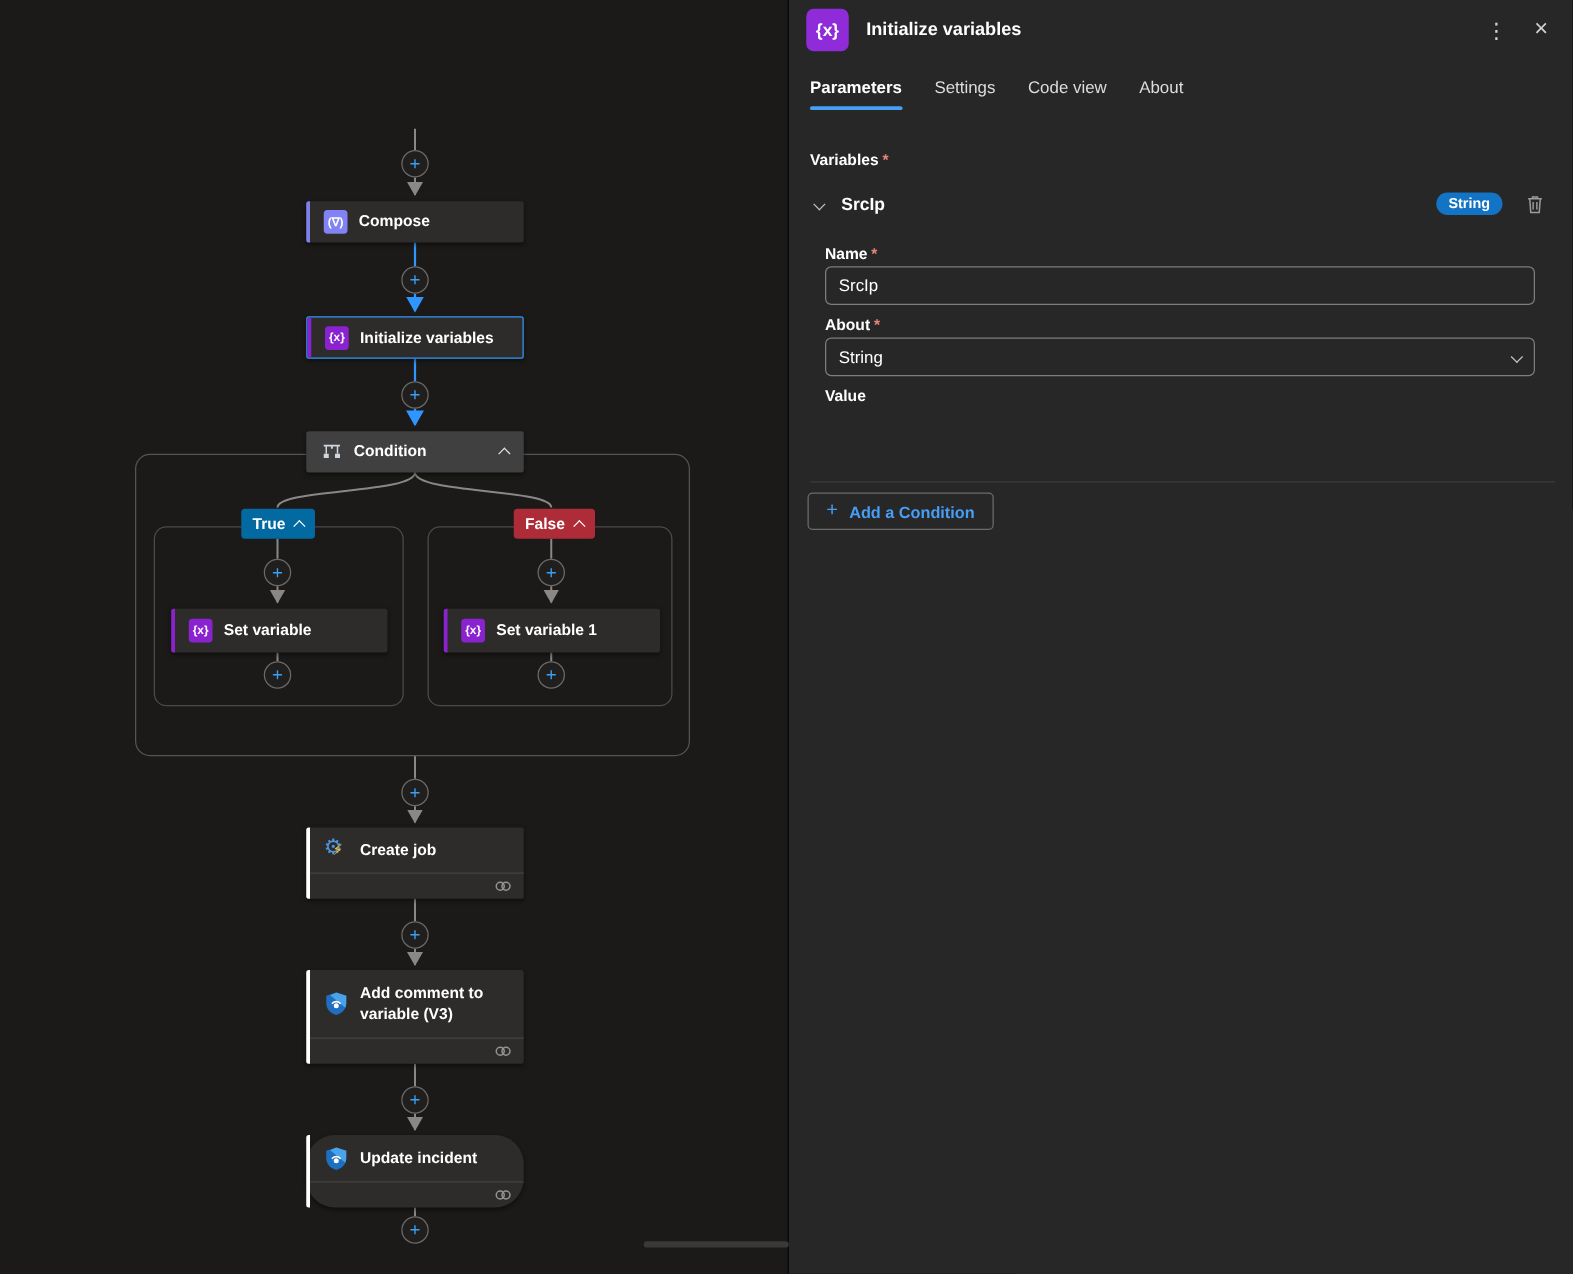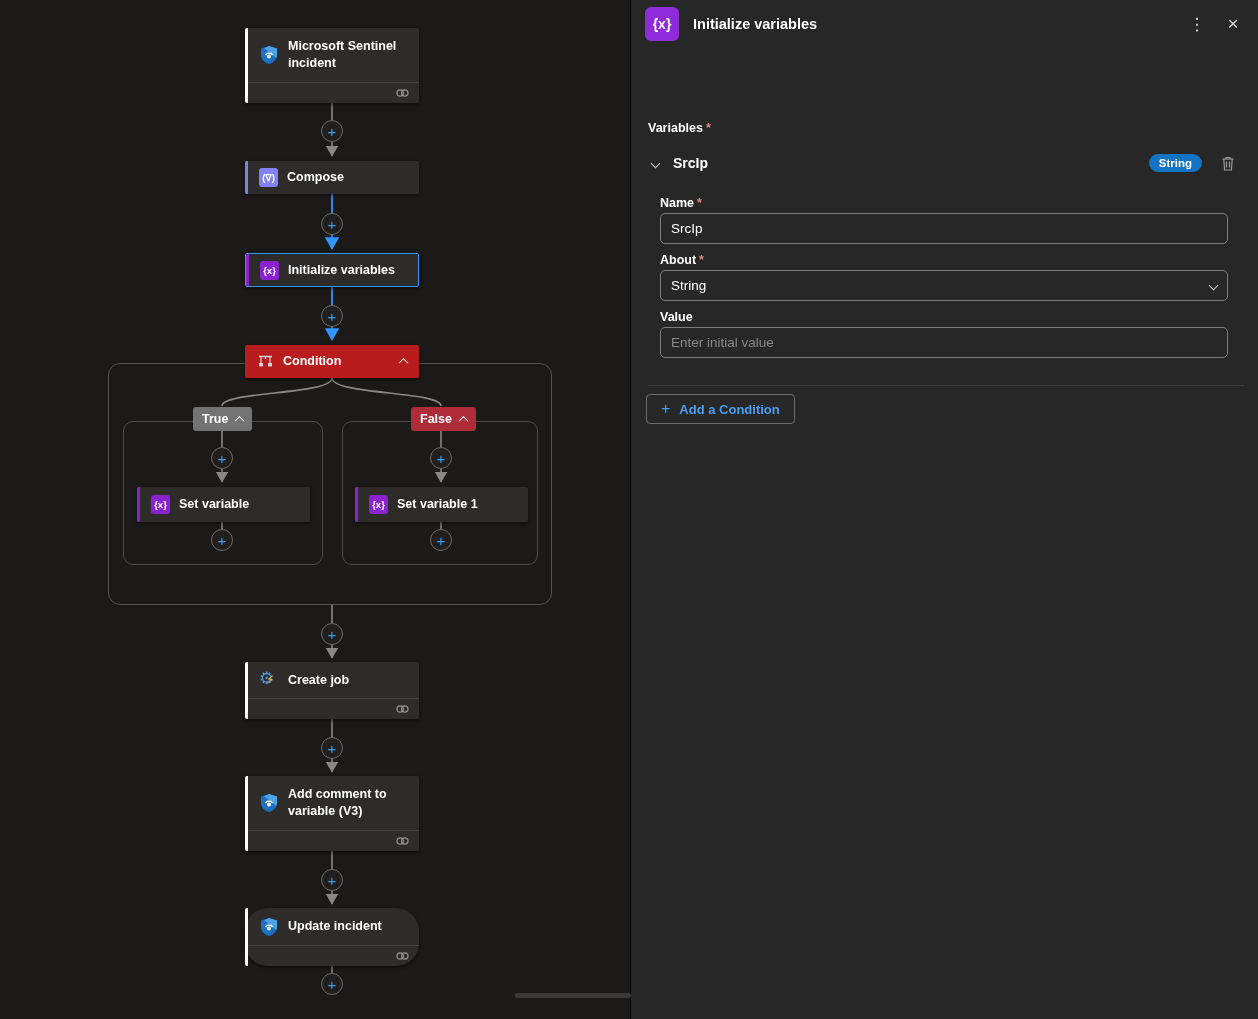--- a/index.html
+++ b/index.html
@@ -29,21 +29,21 @@
   .card .label { font-size:12.5px; font-weight:bold; color:#fff; line-height:1.35; }
   .card .footer {
     border-top:1px solid #454340; height:21px; flex:none;
     display:flex; align-items:center; justify-content:flex-end; padding:0 9px;
   }
   .icon-sq {
     width:19px; height:19px; border-radius:3px; flex:none;
     display:flex; align-items:center; justify-content:center;
     font-size:9.5px; font-weight:bold; color:#fff;
   }
-  .cond-card { background:#b91c1c; }
+  .cond-card { background:#404040; }
   .cond-card .main { padding:0 12px 0 12px; }
   .selected { border:1px solid #3096ff; }
   .plusbtn {
     position:absolute; width:22px; height:22px; border-radius:50%; z-index:4;
     background:#201f1e; border:1px solid #6b6a68; color:#3aa0f3;
     display:flex; align-items:center; justify-content:center;
     font-size:15px; font-weight:400; line-height:1; transform:translate(-50%,-50%);
     cursor:pointer;
   }
   .badge {
@@ -142,38 +142,20 @@
         <path d="M332 966 L332 973"></path>
       </g>
       <g stroke="#3096ff" stroke-width="1.8" fill="none">
         <path d="M332 194 L332 213"></path>
         <path d="M332 235 L332 249" marker-end="url(#arrB)"></path>
         <path d="M332 287 L332 305"></path>
         <path d="M332 327 L332 340" marker-end="url(#arrB)"></path>
       </g>
     </svg>
 
-    <div class="card" style="left:245px;top:28px;width:174px;height:75px;">
-      <span class="accent" style="background:#ffffff;"></span>
-      <div class="main">
-        <svg width="20" height="20" viewBox="0 0 20 20">
-          <path d="M10 1 L18 3.6 V9.4 C18 14.4 14.6 17.8 10 19 C5.4 17.8 2 14.4 2 9.4 V3.6 Z" fill="#1e6fc0"></path>
-          <path d="M10 1 L18 3.6 V9.4 C18 10.8 17.7 12 17.2 13.1 L5.2 3.2 Z" fill="#4aa3e8"></path>
-          <circle cx="10" cy="11.6" r="2" fill="#ffffff"></circle>
-          <path d="M6.9 9.6 A4.4 4.4 0 0 1 13.1 9.6" stroke="#ffffff" stroke-width="1.4" fill="none" stroke-linecap="round"></path>
-        </svg>
-        <span class="label" style="width:118px;">Microsoft Sentinel incident</span>
-      </div>
-      <div class="footer">
-        <svg class="linkicon" width="15" height="10" viewBox="0 0 15 10">
-          <circle cx="5.2" cy="5" r="3.2" stroke="#a8a6a4" stroke-width="1.2" fill="none"></circle>
-          <circle cx="9.8" cy="5" r="3.2" stroke="#a8a6a4" stroke-width="1.2" fill="none"></circle>
-        </svg>
-      </div>
-    </div>
 
     <div class="card" style="left:245px;top:161px;width:174px;height:33px;">
       <span class="accent" style="background:#7b83eb;"></span>
       <div class="main">
         <span class="icon-sq" style="background:#8183f4;">(∇)</span>
         <span class="label">Compose</span>
       </div>
     </div>
 
     <div class="card selected" style="left:245px;top:253px;width:174px;height:34px;">
@@ -191,21 +173,21 @@
           <path d="M8.5 2.5 V5" stroke="#cfd6de" stroke-width="1.5"></path>
           <path d="M4 2.5 V9 M13 2.5 V9" stroke="#cfd6de" stroke-width="1.2"></path>
           <rect x="2" y="9" width="4" height="3.4" fill="#cfd6de"></rect>
           <rect x="11" y="9" width="4" height="3.4" fill="#cfd6de"></rect>
         </svg>
         <span class="label">Condition</span>
         <span class="chev up" style="margin-left:auto;border-color:#e3e6ea;"></span>
       </div>
     </div>
 
-    <div class="badge" style="left:193px;top:407px;background:#737373;">
+    <div class="badge" style="left:193px;top:407px;background:#0369a1;">
       <span>True</span>
       <span class="chev up"></span>
     </div>
     <div class="badge" style="left:411px;top:407px;background:#ad2c38;">
       <span>False</span>
       <span class="chev up"></span>
     </div>
 
     <div class="card" style="left:137px;top:487px;width:173px;height:35px;">
       <span class="accent" style="background:#8b22cf;"></span>
@@ -319,20 +301,26 @@
 
     <div class="p-header">
       <span class="p-icon">{x}</span>
       <span class="p-title">Initialize variables</span>
       <span class="p-actions">
         <span class="iconbtn">⋮</span>
         <span class="iconbtn" style="font-size:19px;">×</span>
       </span>
     </div>
 
+    <div class="tabs">
+      <span class="tab active">Parameters</span>
+      <span class="tab">Settings</span>
+      <span class="tab">Code view</span>
+      <span class="tab">About</span>
+    </div>
 
     <div class="field-label" style="left:16px;top:121px;">
       <span>Variables</span><span class="req">*</span>
     </div>
 
     <div class="acc-row">
       <span class="chev down gray"></span>
       <span class="acc-name">SrcIp</span>
       <span class="pill">String</span>
       <span class="trash">
@@ -354,21 +342,20 @@
       <span>About</span><span class="req">*</span>
     </div>
     <div class="tbox" style="top:270px;cursor:pointer;">
       <span>String</span>
       <span class="chev down gray dd-chev"></span>
     </div>
 
     <div class="field-label" style="left:28px;top:310px;">
       <span>Value</span>
     </div>
-    <input class="tbox" style="top: 327px;" placeholder="Enter initial value">
 
     <div class="divider"></div>
 
     <div class="add-btn">
       <span class="plus-g">+</span>
       <span class="lbl">Add a Condition</span>
     </div>
 
   </div>
 </div>

